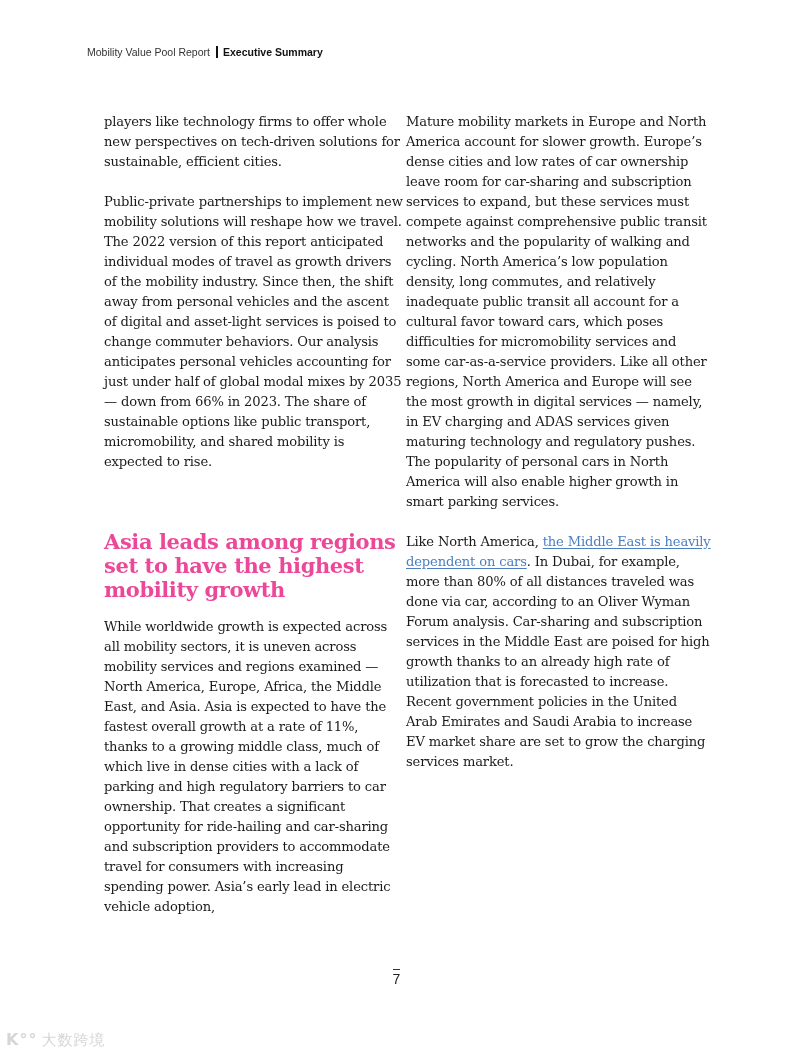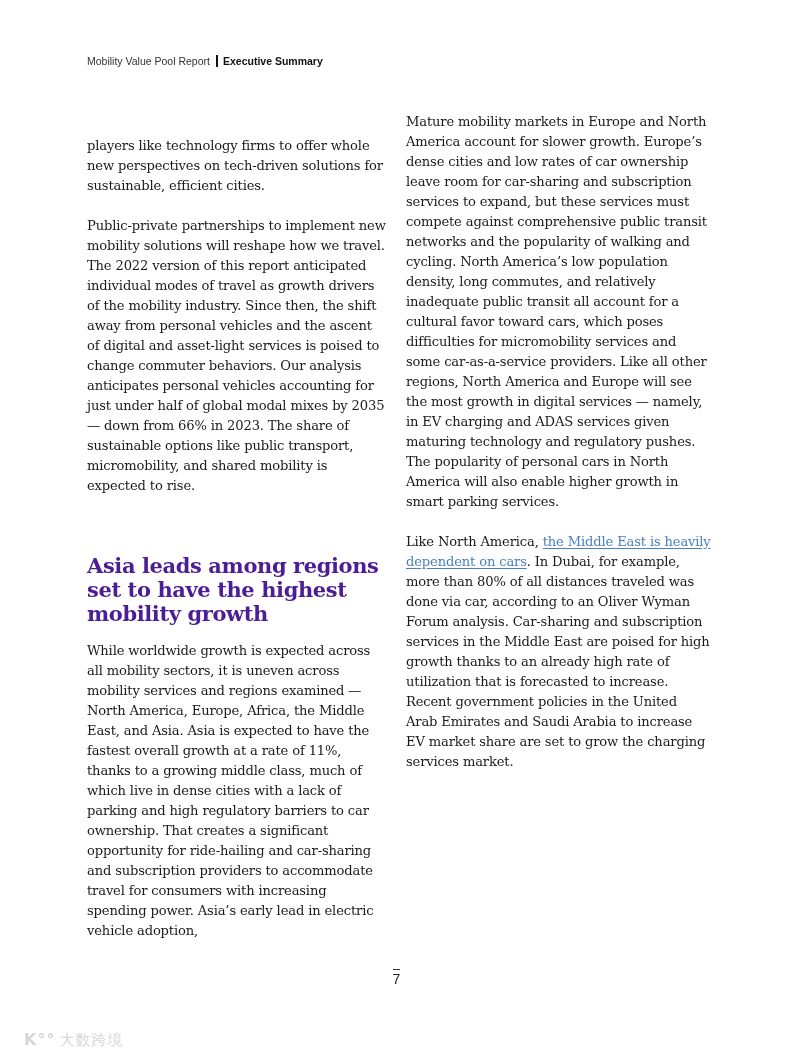--- a/index.html
+++ b/index.html
@@ -4,46 +4,45 @@
 <style>
   html, body { margin: 0; padding: 0; }
   body {
     width: 793px; height: 1056px; background: #ffffff; position: relative;
     overflow: hidden; color: #1a1a1a;
   }
   .running-header {
     position: absolute; left: 87px; top: 46px;
     font-family: "Liberation Sans", sans-serif; font-size: 10.5px; color: #333;
     white-space: nowrap;
-    margin-top: 9px;
   }
   .running-header .sep { display: inline-block; width: 2px; height: 12px; background: #111; vertical-align: -2px; margin: 0 5px 0 6px; }
   .running-header .section { font-weight: bold; color: #111; }
   .col {
     position: absolute; top: 112px; width: 300px;
     font-family: "DejaVu Serif", "Liberation Serif", serif;
     font-size: 13.1px; line-height: 20px; color: #1a1a1a;
     letter-spacing: -0.15px;
   }
-  .col.left { left: 87px; margin-top: 24px; }
+  .col.left { left: 104px; }
   .col.right { left: 406px; width: 305px; }
   .col p { margin: 0 0 20px 0; }
   .heading {
     font-family: "DejaVu Serif", "Liberation Serif", serif; font-weight: bold;
-    font-size: 21px; line-height: 24px; color: #4c1d95; margin: 58px 0 15px 0;
+    font-size: 21px; line-height: 24px; color: #ec4899; margin: 58px 0 15px 0;
     letter-spacing: -0.4px;
   }
   .link { color: #4a7fc1; text-decoration: underline; text-underline-offset: 2px; cursor: pointer; }
   .page-number {
     position: absolute; left: 0; width: 793px; top: 971px; text-align: center;
     font-family: "Liberation Sans", sans-serif; font-size: 14px; color: #222;
   }
   .page-number span { border-top: 1px solid #333; padding-top: 1px; line-height: 14px; }
   .watermark {
-    position: absolute; left: 24px; top: 1030px;
+    position: absolute; left: 6px; top: 1030px;
     font-family: "DejaVu Sans", sans-serif; font-size: 15px; color: #d6d6d6;
     letter-spacing: 1px;
   }
   .watermark .logo { font-weight: bold; font-size: 16px; margin-right: 4px; }
 </style>
 </head>
 <body>
 
 <div class="running-header">
   <span>Mobility Value Pool Report</span><span class="sep"></span><span class="section">Executive Summary</span>

